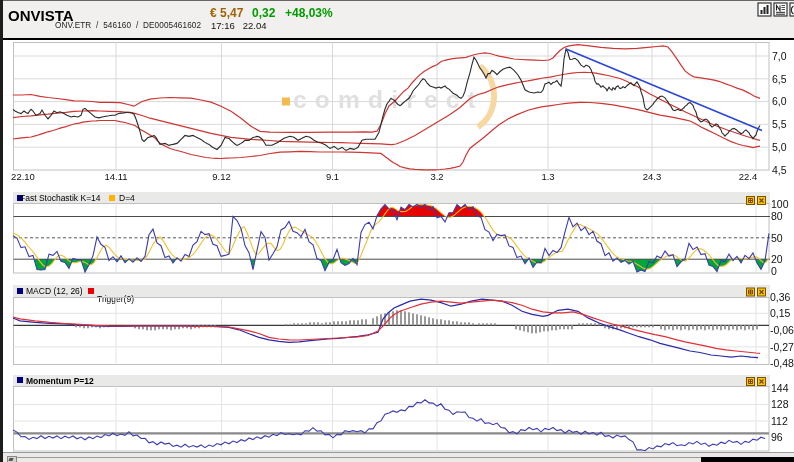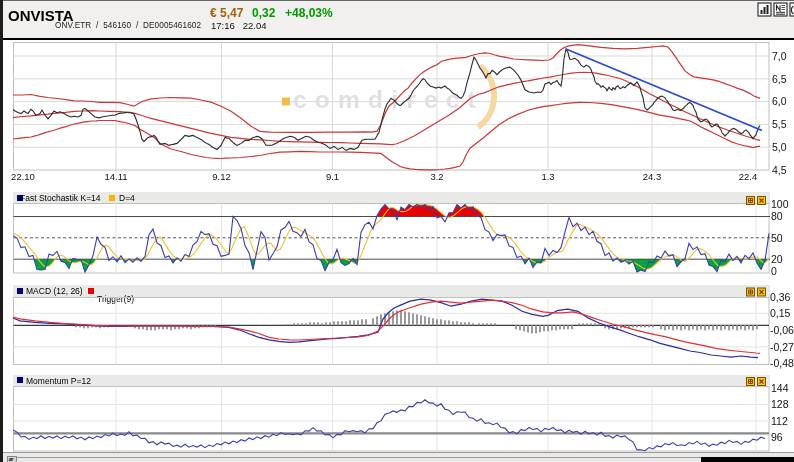--- a/index.html
+++ b/index.html
@@ -25,21 +25,21 @@
 <div class="abs" style="left:119px;top:193px;font-size:8.5px;color:#000;">D=4</div>
 
 <div class="abs" style="left:13px;top:285px;width:757px;height:11.5px;background:#e9e9e8;"></div>
 <div class="abs" style="left:17px;top:287.5px;width:6px;height:6px;background:#00007e;"></div>
 <div class="abs" style="left:26px;top:286px;font-size:8.5px;color:#000;">MACD (12, 26)</div>
 <div class="abs" style="left:88px;top:287.5px;width:6px;height:6px;background:#e80000;"></div>
 <div class="abs" style="left:97px;top:286px;font-size:8.5px;color:#000;margin-top:8px;">Trigger(9)</div>
 
 <div class="abs" style="left:13px;top:374.5px;width:757px;height:11.5px;background:#e9e9e8;"></div>
 <div class="abs" style="left:17px;top:377px;width:6px;height:6px;background:#00007e;"></div>
-<div class="abs" style="left:26px;top:375.5px;font-size:8.5px;color:#000;">Momentum P=12</div>
+<div class="abs" style="left:26px;top:375.5px;font-size:8.5px;color:#000;font-weight:bold;">Momentum P=12</div>
 
 <div class="abs" style="left:0;top:452px;width:794px;height:1px;background:#9a9a9a;"></div>
 <div class="abs" style="left:0;top:453px;width:794px;height:9px;background:#ebeae8;"></div>
 <div class="abs" style="left:7px;top:456.5px;width:787px;height:1px;background:#999;"></div>
 <div class="abs" style="left:7px;top:456px;width:8px;height:6px;background:#d5d4d2;border:1px solid #888;"></div>
 <div class="abs" style="left:8.5px;top:457.5px;width:4px;height:3px;background:#555;transform:skewX(-20deg);"></div>
 <div class="abs" style="left:701px;top:457px;width:93px;height:5px;background:#000;"></div>
 
 <svg class="abs" style="left:0;top:0;" width="794" height="462" viewBox="0 0 794 462">
 <rect x="13.5" y="42.5" width="755.5" height="127.5" fill="none" stroke="#c0c0c0"></rect>

